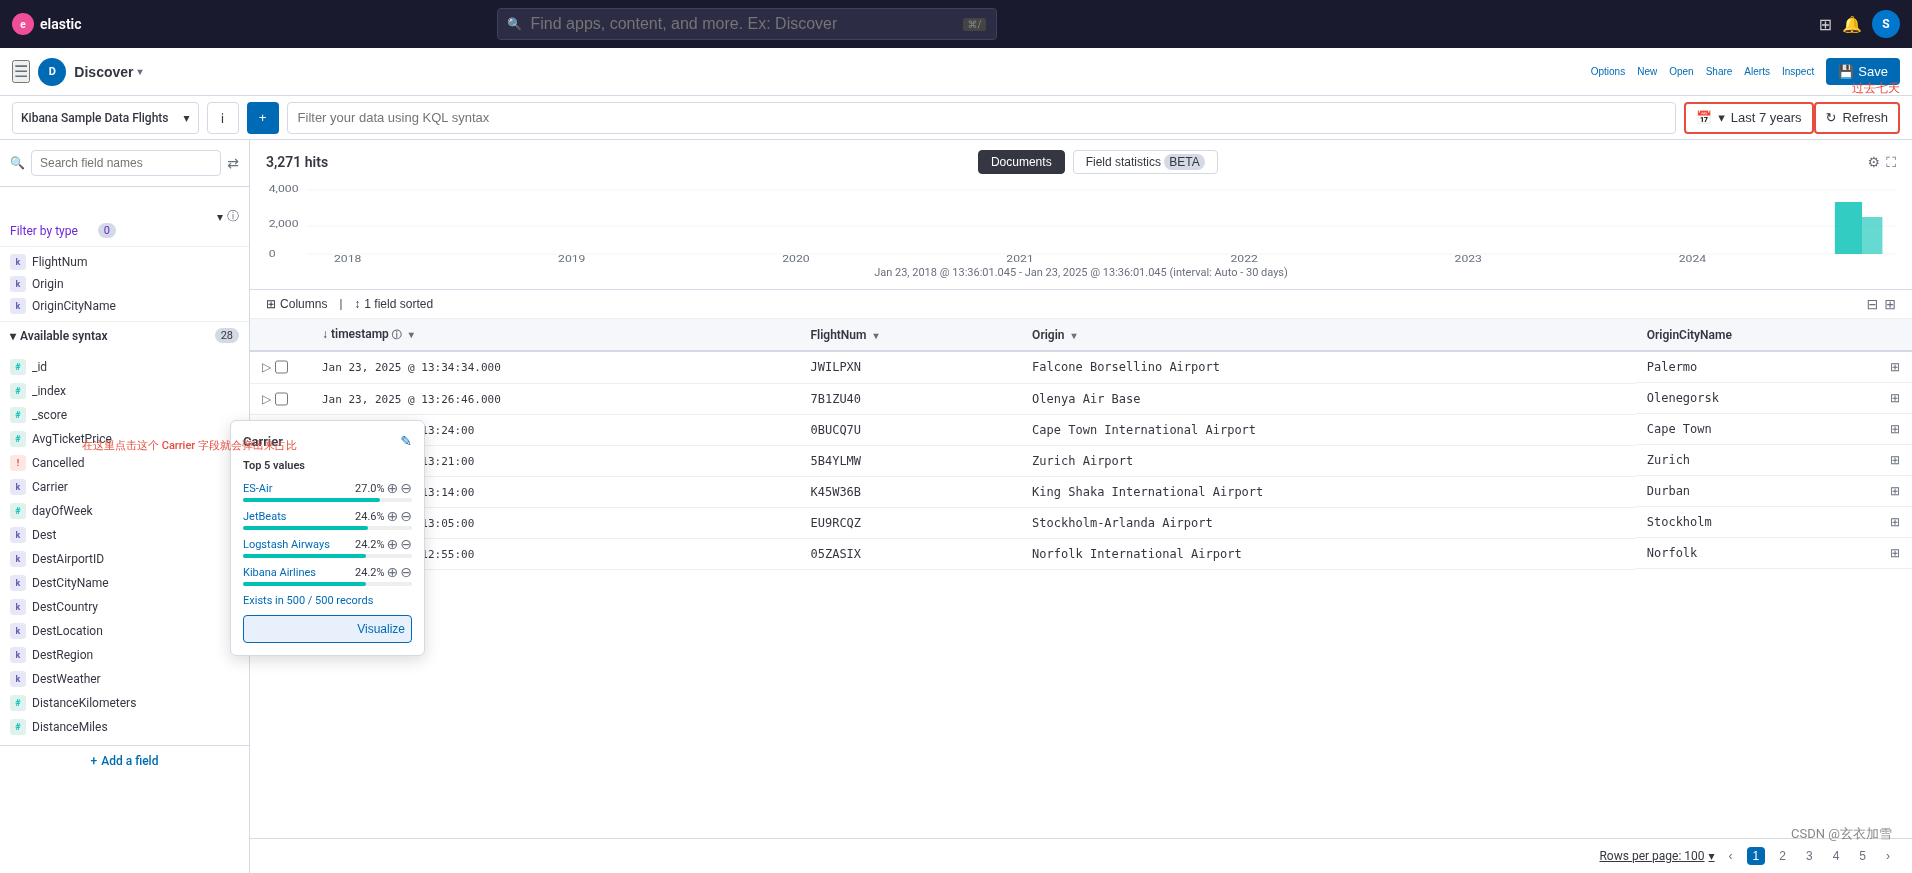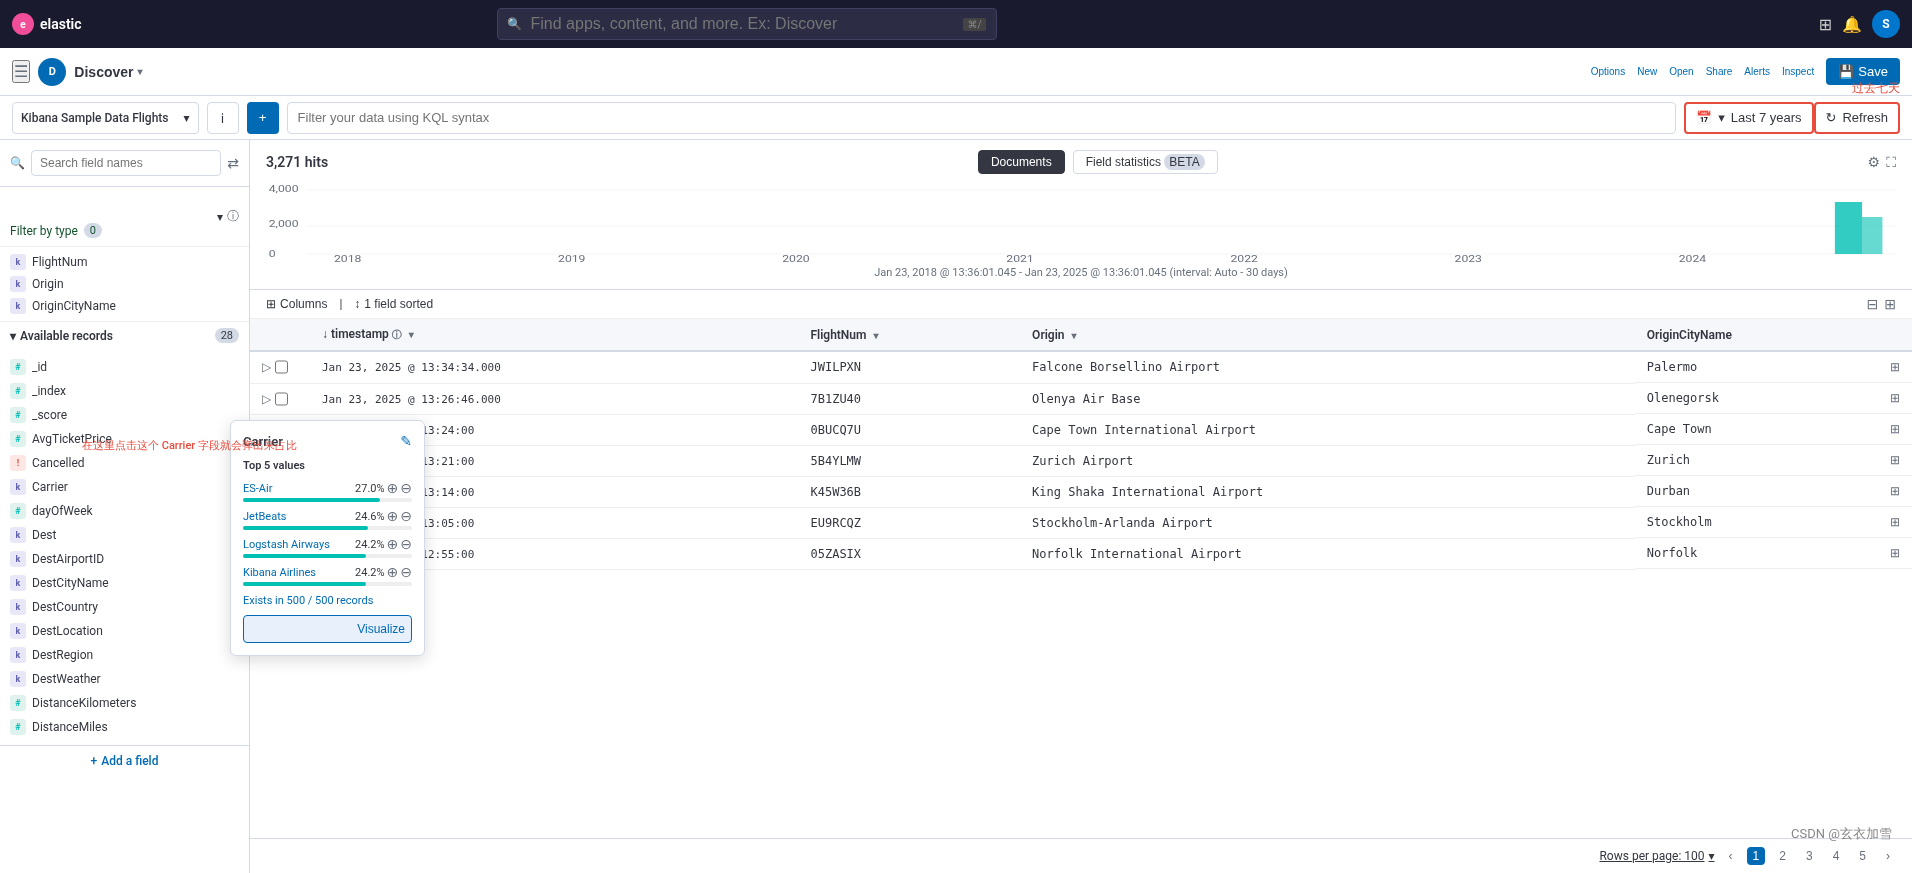--- a/index.html
+++ b/index.html
@@ -80,21 +80,21 @@
       padding: 10px; border-bottom: 1px solid #d3dae6; display: flex; align-items: center; gap: 6px;
     }
     .sidebar-search input {
       flex: 1; border: 1px solid #d3dae6; border-radius: 4px; padding: 5px 8px; font-size: 12px; outline: none;
     }
     .sidebar-collapse { color: #69707d; cursor: pointer; font-size: 14px; }
     .filter-by-type {
       display: flex; align-items: center; justify-content: space-between;
       padding: 8px 10px; border-bottom: 1px solid #eee; cursor: pointer;
     }
-    .filter-label { font-size: 12px; color: #14532d; display: flex; align-items: center; gap: 6px; margin-top: 28px; }
+    .filter-label { font-size: 12px; color: #6d28d9; display: flex; align-items: center; gap: 20px; margin-top: 28px; }
     .filter-count { background: #d3dae6; border-radius: 10px; padding: 1px 6px; font-size: 11px; }
     .filter-right { display: flex; align-items: center; gap: 4px; }
     .info-icon { color: #69707d; font-size: 12px; cursor: pointer; }
 
     .field-group { padding: 6px 0; }
     .field-item {
       display: flex; align-items: center; padding: 4px 10px; gap: 6px; cursor: pointer; position: relative;
     }
     .field-type-icon {
       width: 16px; height: 16px; border-radius: 3px; display: flex; align-items: center; justify-content: center; font-size: 9px; font-weight: bold; flex-shrink: 0;
@@ -302,21 +302,21 @@
       </div>
       <div class="selected-field-item">
         <div class="field-type-icon icon-keyword">k</div>
         <span class="field-name">OriginCityName</span>
       </div>
     </div>
 
     <div class="available-fields-header">
       <div class="available-header-left">
         <span>▾</span>
-        <span>Available records</span>
+        <span>Available syntax</span>
       </div>
       <span class="available-count">28</span>
     </div>
 
     <div class="field-group">
       <div class="field-item">
         <div class="field-type-icon icon-string">#</div>
         <span class="field-name">_id</span>
 
       </div>

